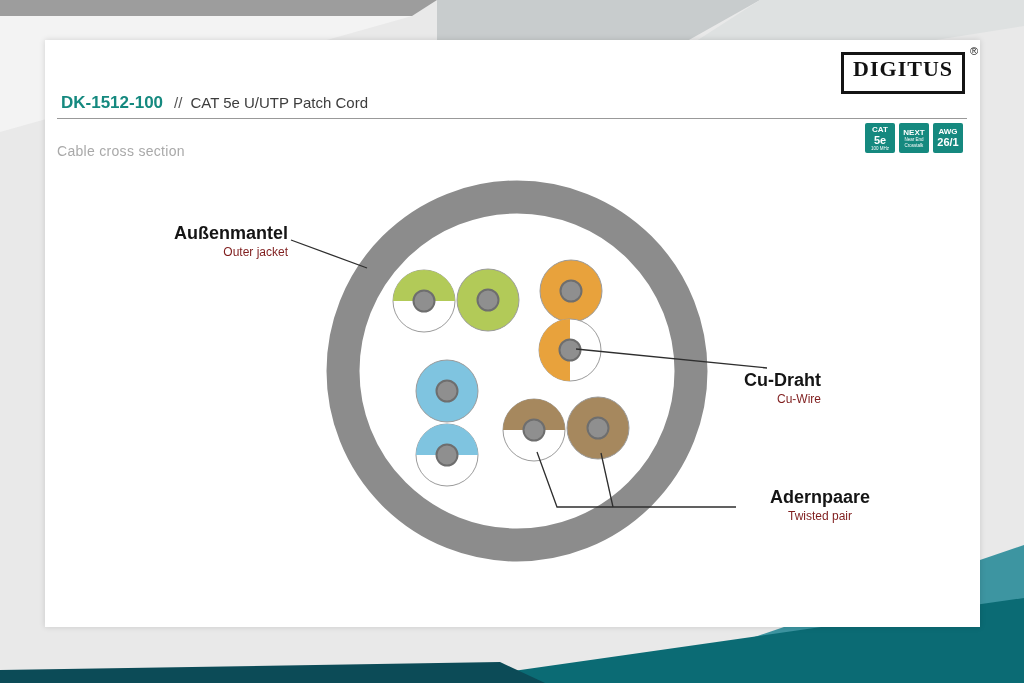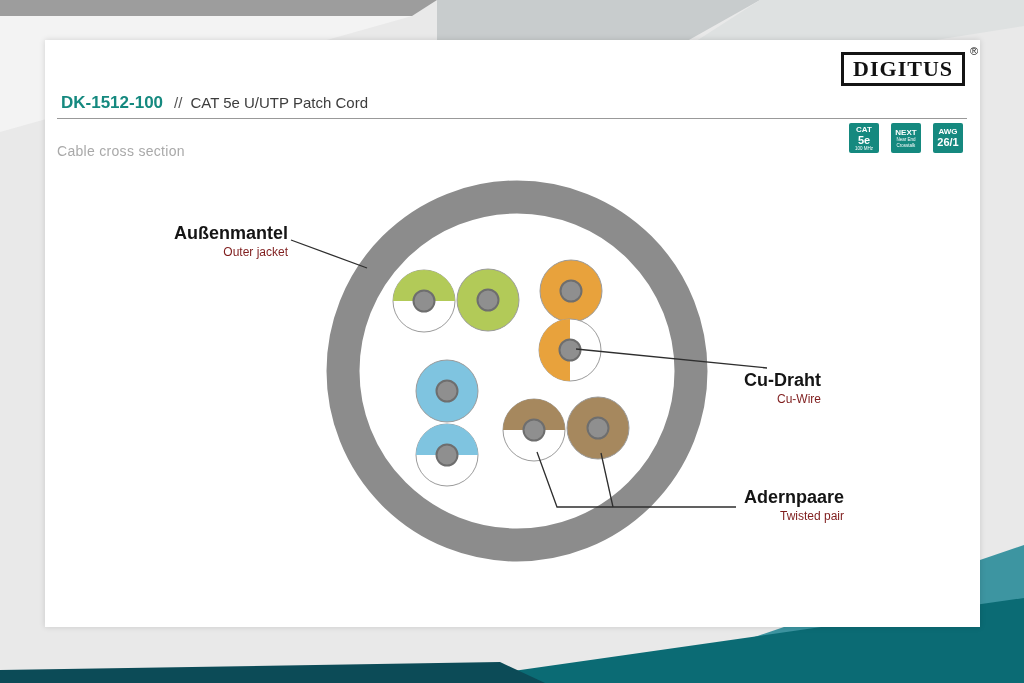--- a/index.html
+++ b/index.html
@@ -20,21 +20,21 @@
     left: 45px; top: 40px;
     width: 935px; height: 587px;
     background: #ffffff;
     box-shadow: 0 0 6px rgba(0,0,0,.14);
     z-index: 1;
   }
   
   .logo-wrap { position: absolute; top: 12px; right: 15px; }
   .logo-box {
     border: 3px solid #141414;
-    padding: 1px 9px 1px;
+    padding: 1px 9px 9px;
     font-family: "Liberation Serif", serif;
     font-weight: bold;
     font-size: 22px;
     letter-spacing: 1px;
     color: #111;
     background: #fff;
   }
   .logo-reg { position: absolute; top: -7px; right: -13px; font-size: 11px; color: #111; }
   
   .header { position: absolute; left: 16px; top: 53px; font-size: 15px; color: #3c3c3c; white-space: nowrap; }
@@ -42,42 +42,42 @@
   .header .sep { margin: 0 8px 0 11px; color: #555; }
   .hr { position: absolute; left: 12px; right: 13px; top: 78px; border-top: 1px solid #999; }
   
   .section { position: absolute; left: 12px; top: 99px; }
   .title-de {
     font-size: 15px; font-weight: bold; color: #0d0d0d;
     border-bottom: 1.5px solid #444; padding-bottom: 3px; width: 152px;
   }
   .title-en { font-size: 14px; font-weight: normal; color: #a9a9a9; margin-top: 4px; letter-spacing: .3px; }
   
-  .badges { position: absolute; top: 83px; right: 17px; display: flex; gap: 12px; }
+  .badges { position: absolute; top: 83px; right: 17px; display: flex; gap: 4px; }
   .badge {
     width: 30px; height: 30px;
     background: var(--badge-teal, #15897f);
     border-radius: 2px; color: #fff;
     display: flex; flex-direction: column; align-items: center; justify-content: center;
     text-align: center; line-height: 1.15; overflow: hidden;
   }
   .badge .l1 { font-size: 8px; font-weight: bold; }
   .badge .l2 { font-size: 11px; font-weight: bold; }
   .badge .l3 { font-size: 4.5px; }
   
   svg.diagram { position: absolute; left: 0; top: 0; z-index: 2; pointer-events: none; }
   .core { fill: var(--core-gray, #8f8f8f); stroke: #6e6e6e; stroke-width: 2; }
   .wire-base { fill: #ffffff; stroke: #9b9b9b; stroke-width: 1; }
   
   .lbl { position: absolute; z-index: 3; color: #151515; }
   .lbl-de { font-size: 18px; font-weight: bold; }
   .lbl-en { font-size: 12px; margin-top: 1px; color: #7f1d1d; }
   .lbl-outer { left: 148px; top: 223px; width: 140px; text-align: right; }
   .lbl-cu    { left: 731px; top: 370px; width: 90px;  text-align: right; }
-  .lbl-adern { left: 714px; top: 487px; width: 130px; text-align: right; }
+  .lbl-adern { left: 755px; top: 487px; width: 130px; text-align: center; }
 </style>
 </head>
 <body>
 
 <div class="page">
 
   <svg class="bg" width="1024" height="683" viewBox="0 0 1024 683">
     <rect width="1024" height="683" fill="#e9e9e9"></rect>
     <polygon points="0,0 437,0 412,16 0,16" fill="#9d9d9d"></polygon>
     <polygon points="437,0 760,0 520,135 437,60" fill="#c8cccd"></polygon>

